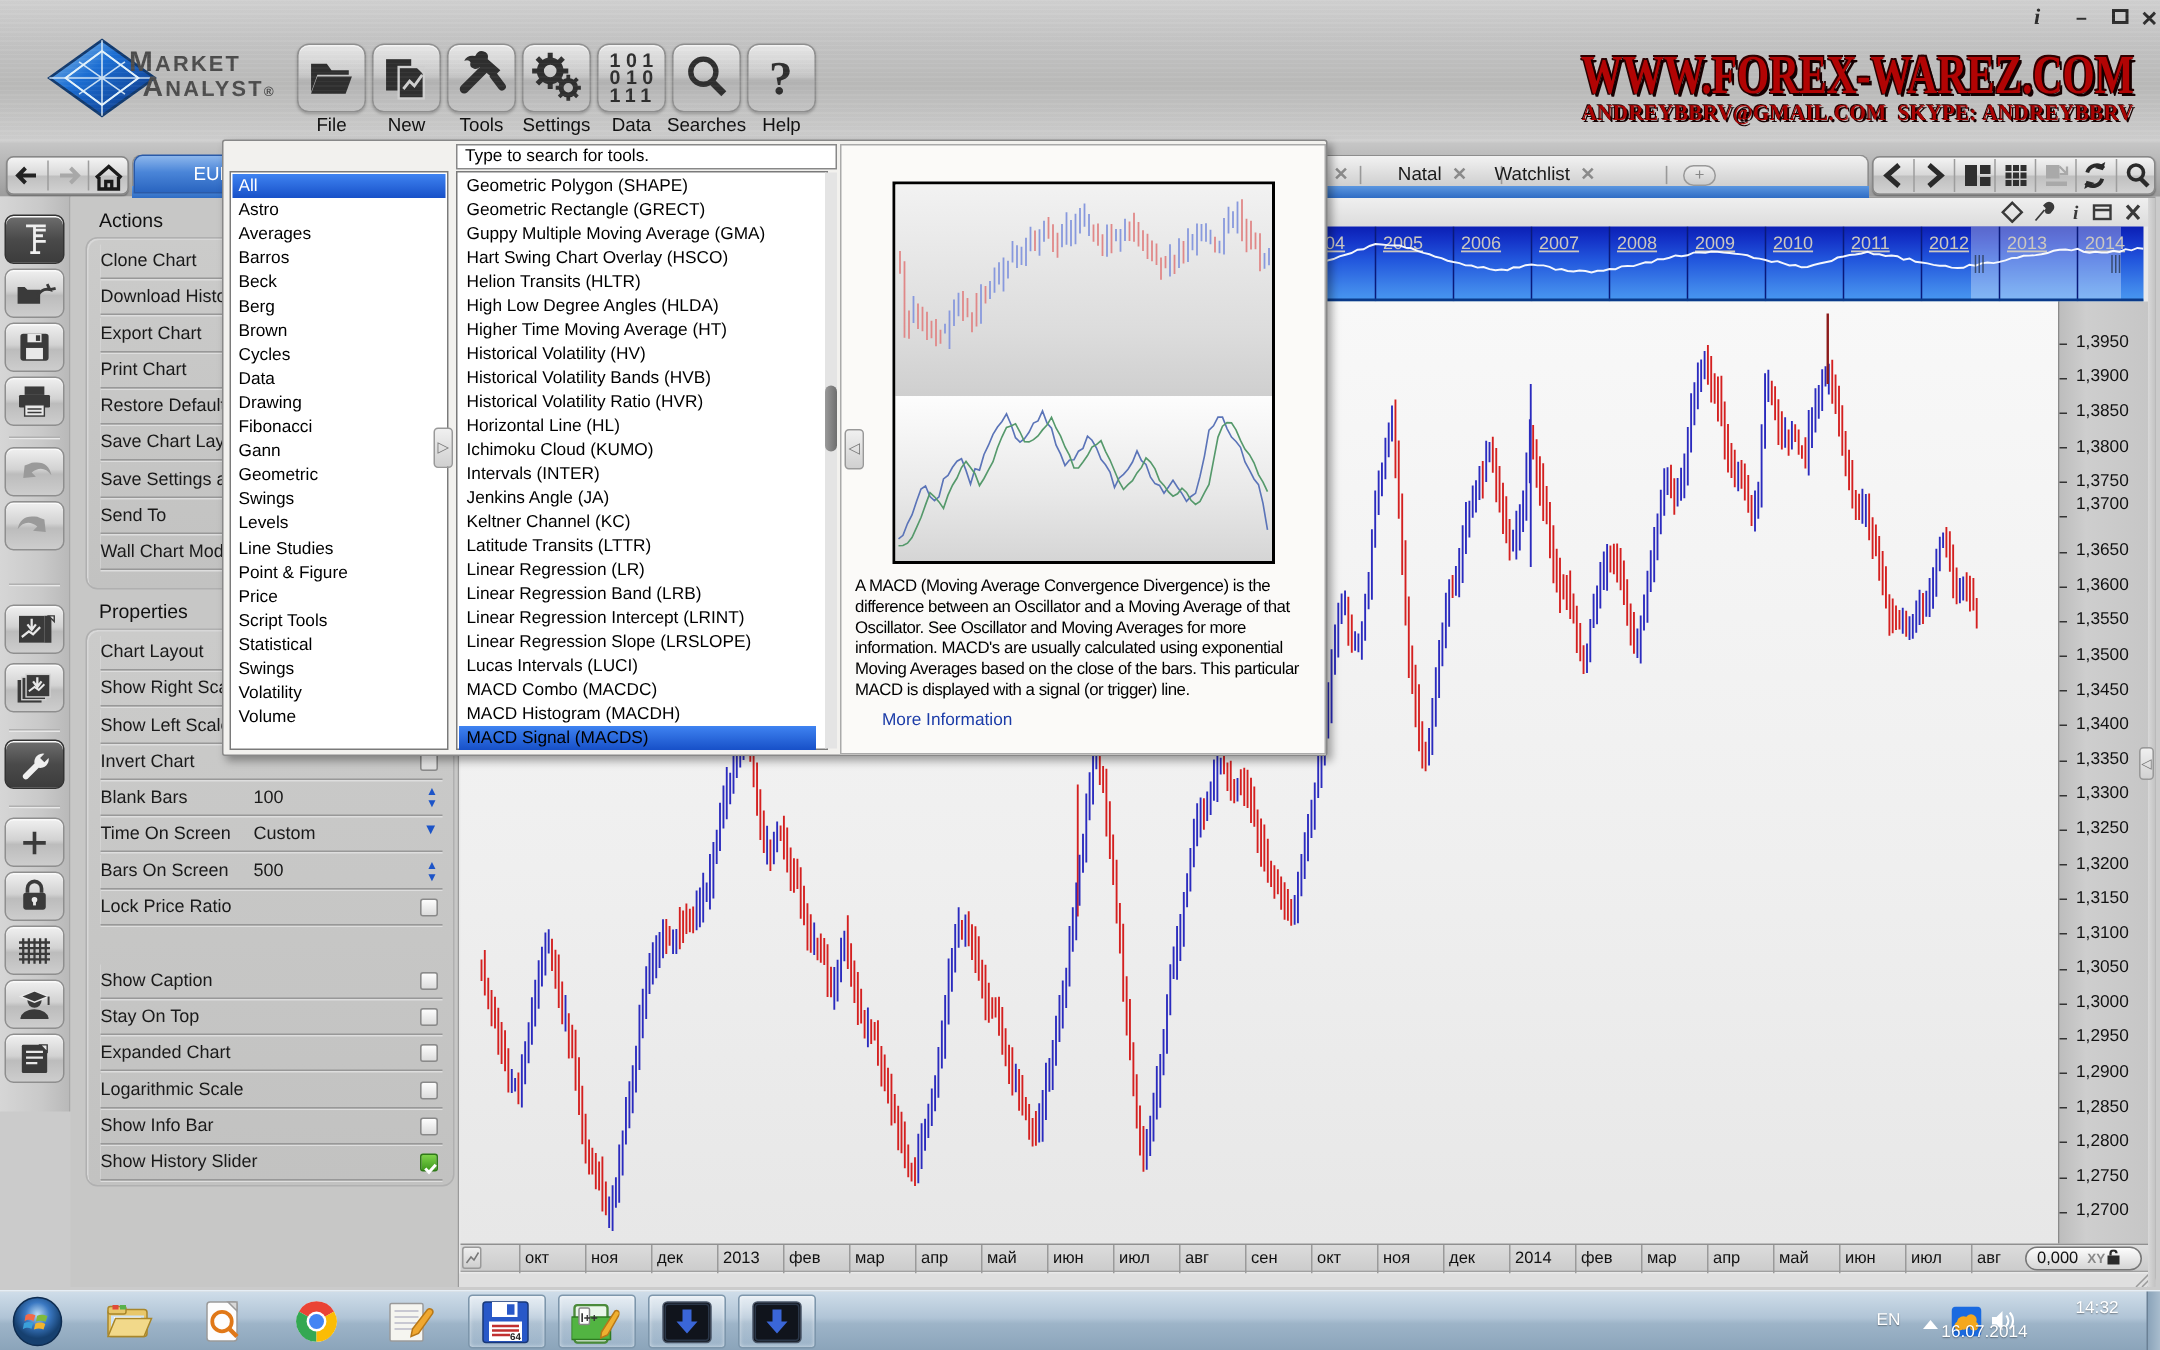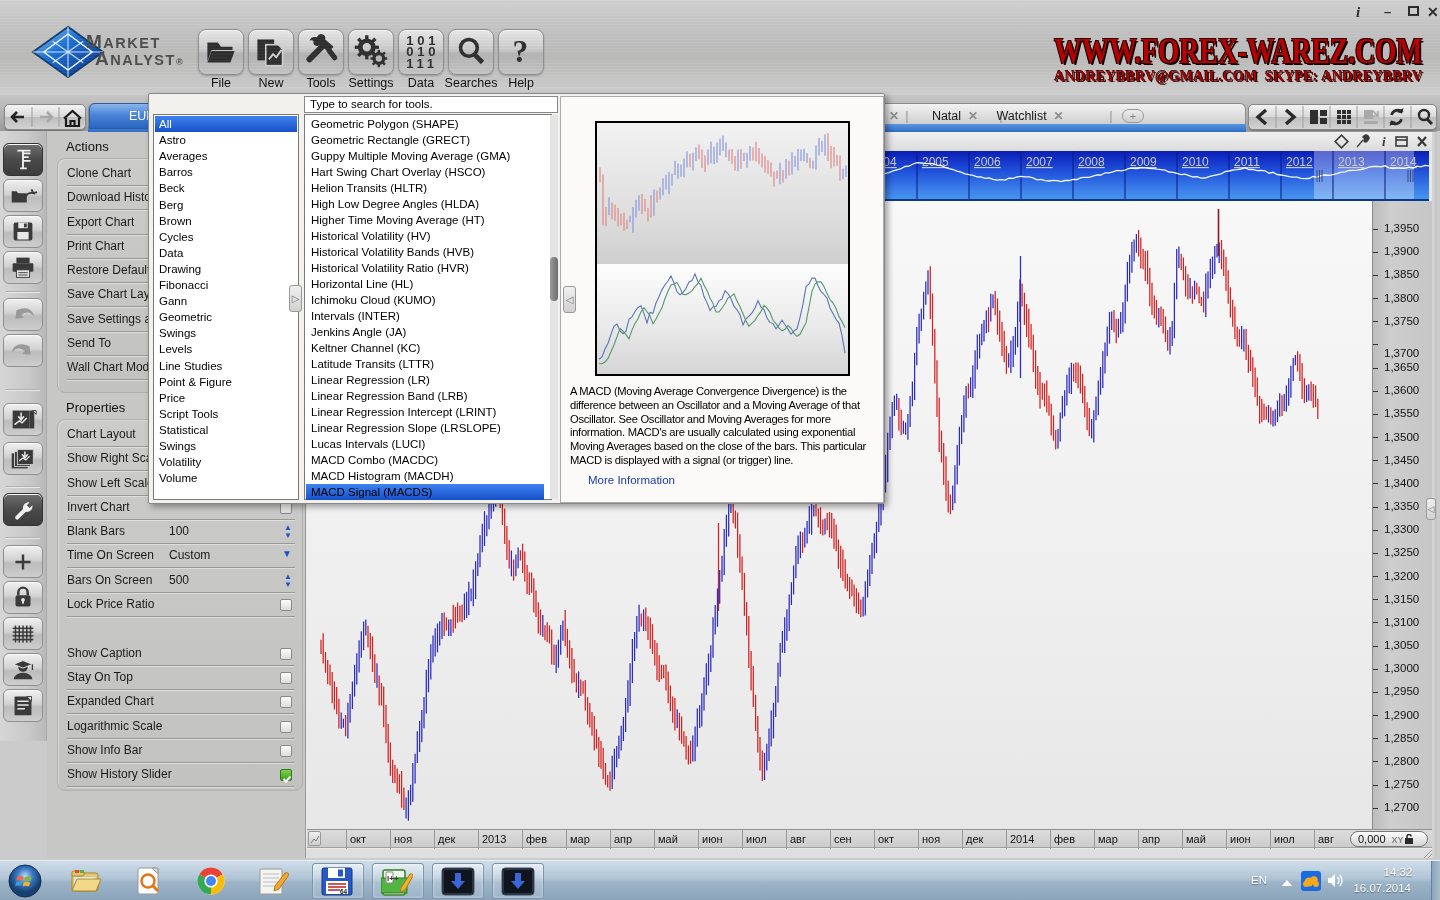--- a/index.html
+++ b/index.html
@@ -299,21 +299,21 @@
       <div class="plab" style="top:21.0px">1,3950</div>
       <div class="ptick" style="top:50.7px"></div>
       <div class="plab" style="top:44.2px">1,3900</div>
       <div class="ptick" style="top:73.8px"></div>
       <div class="plab" style="top:67.3px">1,3850</div>
       <div class="ptick" style="top:97.0px"></div>
       <div class="plab" style="top:90.5px">1,3800</div>
       <div class="ptick" style="top:120.2px"></div>
       <div class="plab" style="top:113.7px">1,3750</div>
       <div class="ptick" style="top:143.4px"></div>
-      <div class="plab" style="top:146px">1,3700</div>
+      <div class="plab" style="top:129px">1,3700</div>
       <div class="ptick" style="top:166.5px"></div>
       <div class="plab" style="top:160.0px">1,3650</div>
       <div class="ptick" style="top:189.7px"></div>
       <div class="plab" style="top:183.2px">1,3600</div>
       <div class="ptick" style="top:212.9px"></div>
       <div class="plab" style="top:206.4px">1,3550</div>
       <div class="ptick" style="top:236.0px"></div>
       <div class="plab" style="top:229.5px">1,3500</div>
       <div class="ptick" style="top:259.2px"></div>
       <div class="plab" style="top:252.7px">1,3450</div>
@@ -700,15 +700,15 @@
 <circle cx="8" cy="11" r="4.5" fill="#f5a81c"></circle>
       <circle cx="13" cy="9" r="3.8" fill="#f5a81c"></circle>
       <circle cx="15" cy="13" r="3" fill="#f5a81c"></circle>
       <circle cx="5" cy="13" r="3" fill="#f5a81c"></circle>
 </svg>
 <svg class="abs" style="left:1327px;top:12px" width="17" height="15" viewBox="0 0 17 15">
 <path d="M1 5 h3 l4 -4 v13 l-4 -4 h-3 z" fill="#fff"></path>
 <path d="M10.5 4 a5 5 0 0 1 0 7 M12.8 2 a8 8 0 0 1 0 11" stroke="#fff" stroke-width="1.4" fill="none"></path>
 </svg>
 <div class="tray" style="left:1372px;top:5px;width:52px;text-align:center">14:32</div>
-<div class="tray" style="left:1345px;top:21px;width:66px;text-align:right">16.07.2014</div>
+<div class="tray" style="left:1290px;top:21px;width:66px;text-align:center">16.07.2014</div>
 <div class="abs" style="left:1431px;top:0px;width:9px;height:40px;background:linear-gradient(90deg,#8ba4ba,#a8bccd);border-left:1px solid #6a8095"></div>
 </div>
 
 </body></html>

